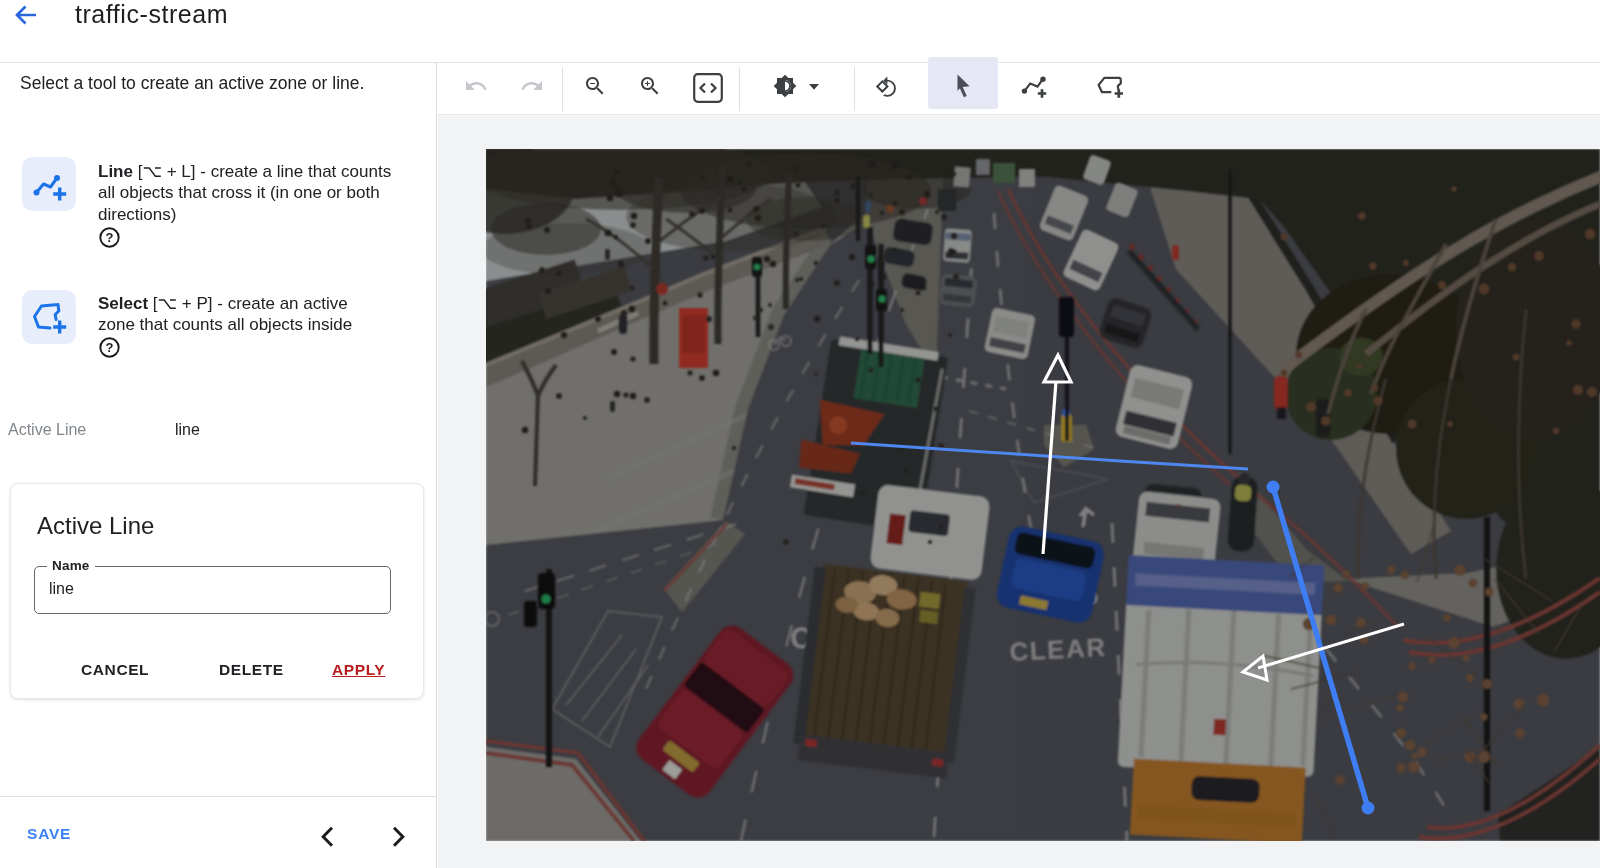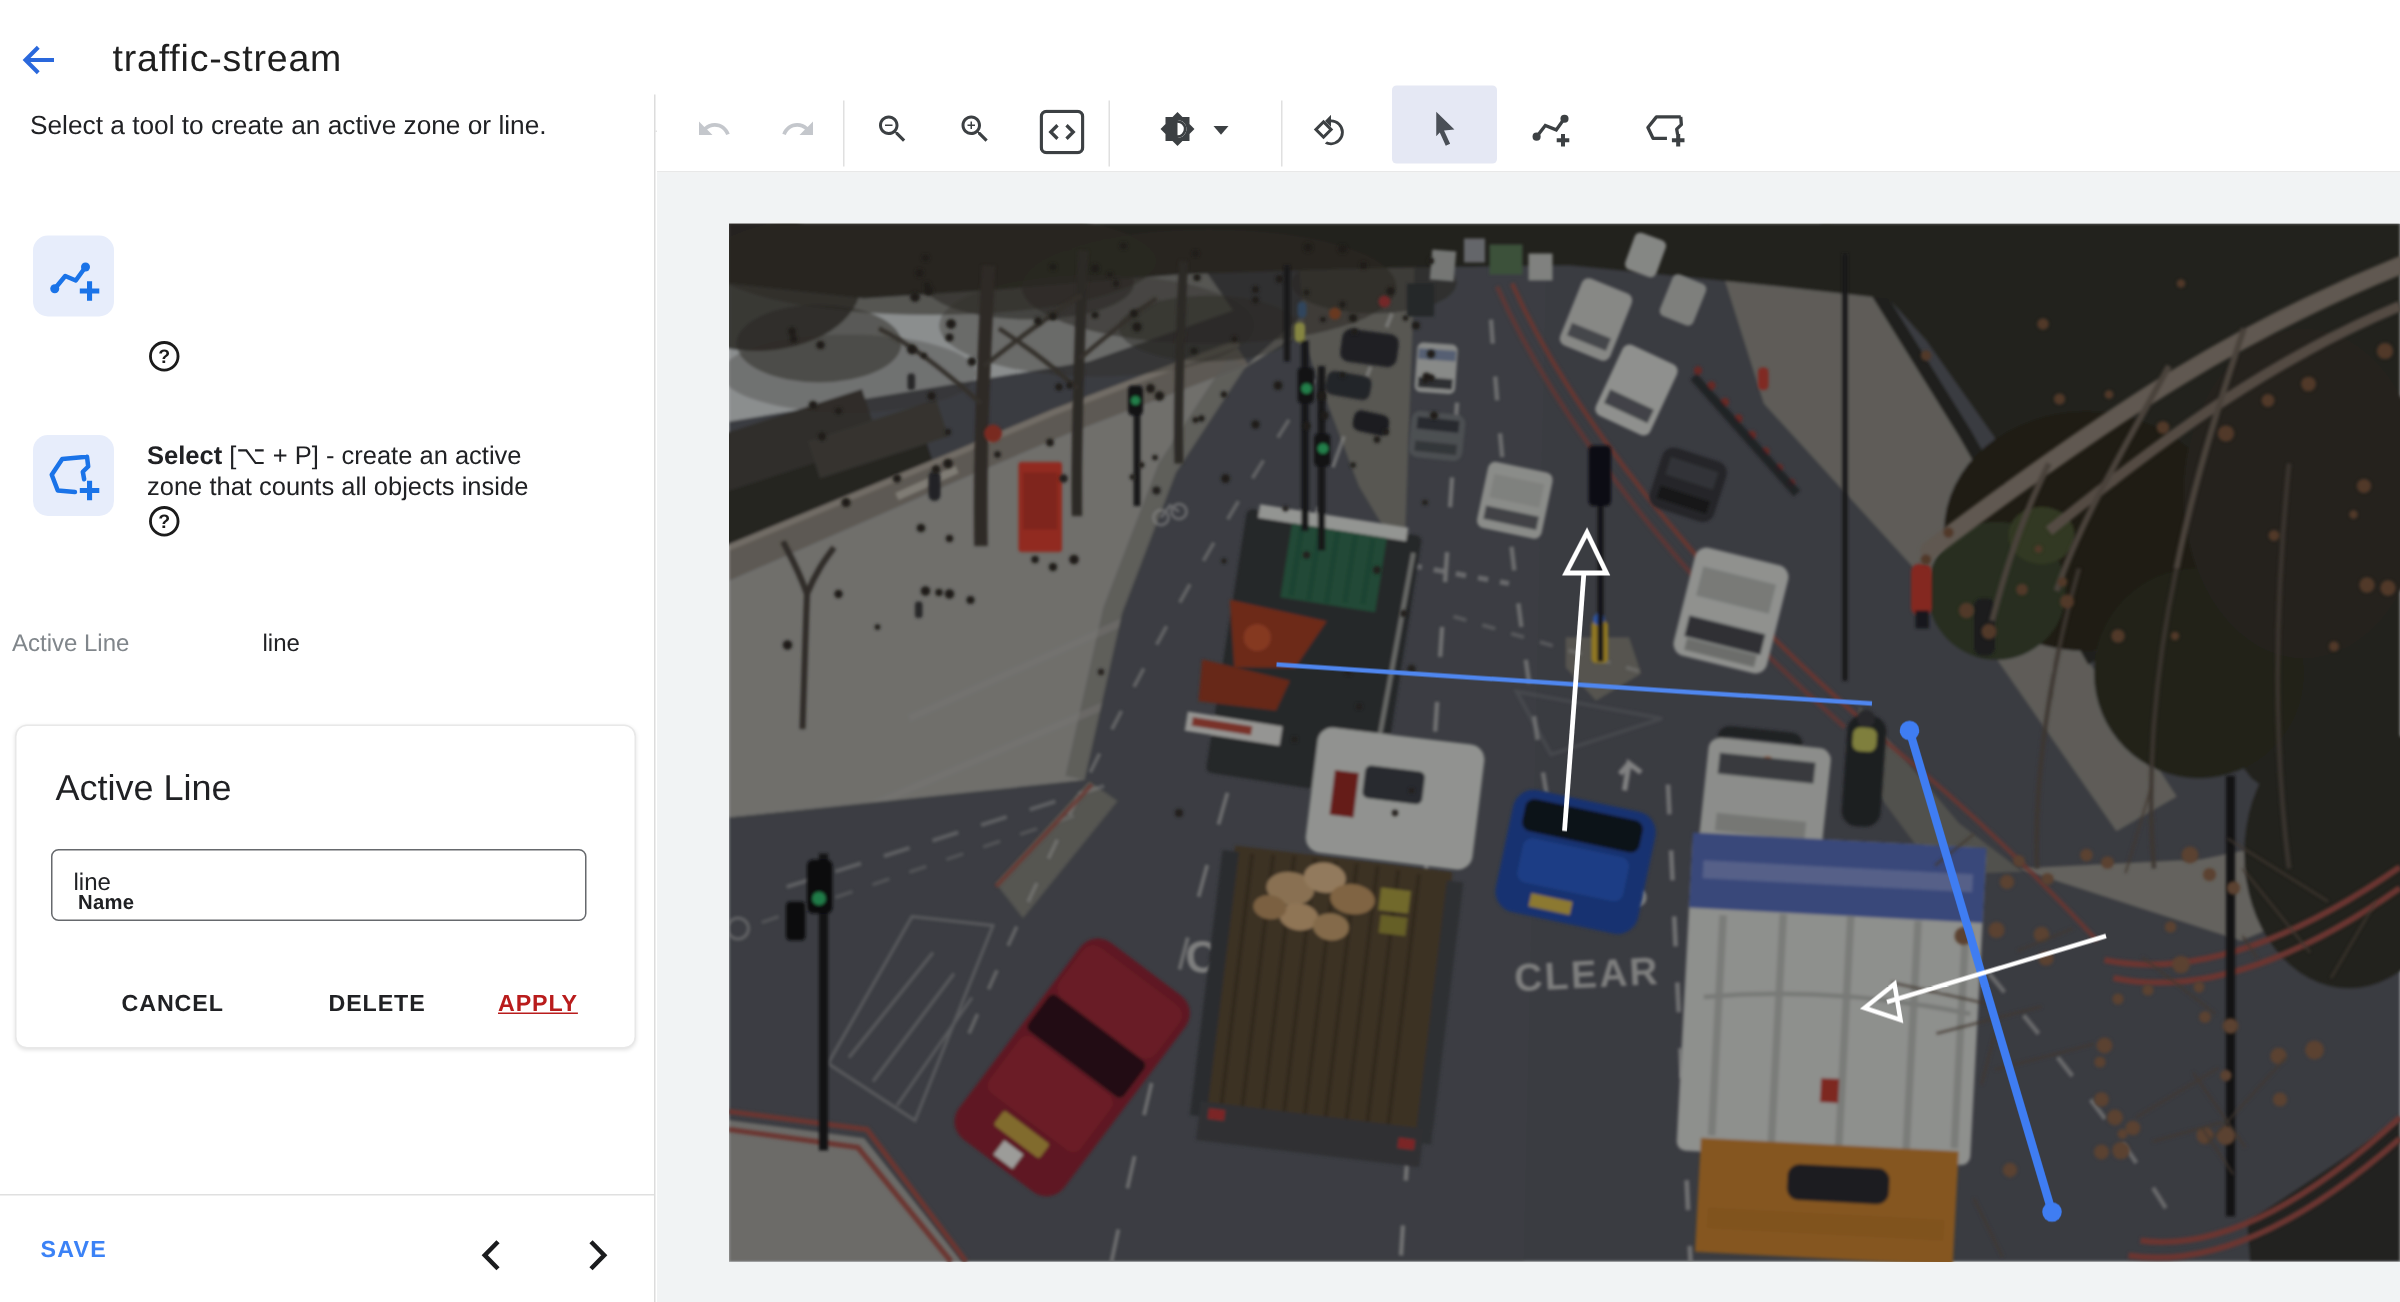--- a/index.html
+++ b/index.html
@@ -1,38 +1,38 @@
 <!DOCTYPE html>
 <html><head>
 <meta charset="utf-8">
 <style>
   html,body{margin:0;padding:0;}
   body{width:1600px;height:868px;position:relative;overflow:hidden;
        font-family:"Liberation Sans",sans-serif;background:#fff;}
   .abs{position:absolute;}
   
   #header{left:0;top:0;width:1600px;height:62px;background:#fff;
-          border-bottom:1px solid #e3e3e3;margin-top:25px;}
+          border-bottom:1px solid #e3e3e3;}
   #title{left:75px;top:0px;font-size:25px;color:#1f1f1f;letter-spacing:0.55px;}
   
   #panel{left:0;top:63px;width:437px;height:805px;background:#fff;
          border-right:1px solid #dcdcdc;box-sizing:border-box;}
   #selecttool{left:20px;top:10px;font-size:17.5px;color:#202124;}
   .toolrow-icon{width:54px;height:54px;border-radius:10px;background:#e7edfb;}
   .desc{font-size:17px;color:#202124;line-height:21.4px;width:306px;}
   .desc b{font-weight:bold;}
   .graylab{font-size:16px;color:#80868b;}
   #card{left:10px;top:420px;width:414px;height:216px;background:#fff;
         border:1px solid #e8e8e8;border-radius:8px;
         box-shadow:0 1px 3px rgba(0,0,0,0.12);box-sizing:border-box;}
   #cardtitle{left:26px;top:28px;font-size:24px;color:#202124;}
   #namefield{left:23px;top:82px;width:357px;height:48px;border:1.6px solid #66696d;
              border-radius:5px;box-sizing:border-box;}
   #namelab{left:12px;top:-9px;background:#fff;padding:0 5px;font-size:13.5px;
-           color:#202124;font-weight:bold;letter-spacing:0.2px;margin-top:36px;}
+           color:#202124;font-weight:bold;letter-spacing:0.2px;}
   #nameval{left:14px;top:13px;font-size:16px;color:#202124;}
   .btn{font-size:15.5px;font-weight:bold;letter-spacing:0.6px;color:#202124;}
   #savebar{left:0;top:733px;width:436px;height:72px;background:#fff;
            border-top:1px solid #e0e0e0;}
   #save{left:27px;top:28px;font-size:15.5px;font-weight:bold;color:#3b82f6;
         letter-spacing:0.8px;}
   
   #toolbar{left:438px;top:63px;width:1162px;height:52px;background:#fff;}
   #toolbar-border{left:438px;top:114px;width:1162px;height:1px;background:#e8e8e8;}
   #canvas{left:438px;top:115px;width:1162px;height:753px;background:#f1f3f4;}
@@ -53,20 +53,23 @@
 
   <div class="toolrow-icon abs" style="left:22px;top:94px;">
     <svg width="54" height="54" viewBox="0 0 54 54">
       <g stroke="#1a73e8" stroke-width="3" fill="none" stroke-linejoin="round" stroke-linecap="round">
         <path d="M14.5 35.5 L21.5 27 L28.5 30 L35 21"></path>
       </g>
       <circle cx="14.5" cy="35.5" r="3" fill="#1a73e8"></circle>
       <circle cx="35" cy="21" r="3" fill="#1a73e8"></circle>
       <path d="M37.7 30.5 v13 M31.2 37 h13" stroke="#1a73e8" stroke-width="3.4"></path>
     </svg>
+  </div>
+  <div class="desc abs" style="left:98px;top:98px;">
+    <b>Line</b> [⌥ + L] - create a line that counts all objects that cross it (in one or both directions)
   </div>
   <svg class="abs" style="left:99px;top:164px" width="21" height="21" viewBox="0 0 21 21">
     <circle cx="10.5" cy="10.5" r="9.2" fill="none" stroke="#1b1b1b" stroke-width="1.9"></circle>
     <text x="10.5" y="15.2" font-size="13" font-weight="bold" text-anchor="middle" fill="#1b1b1b" font-family="Liberation Sans">?</text>
   </svg>
 
   <div class="toolrow-icon abs" style="left:22px;top:227px;">
     <svg width="54" height="54" viewBox="0 0 54 54">
       <g stroke="#1a73e8" stroke-width="3" fill="none" stroke-linejoin="round" stroke-linecap="round">
         <path d="M36 14.5 L19.5 16 L12.5 26.5 L16.5 37 L28 38 M36 14.5 l0.8 6.5 -3.6 3.5 0.9 5"></path>

